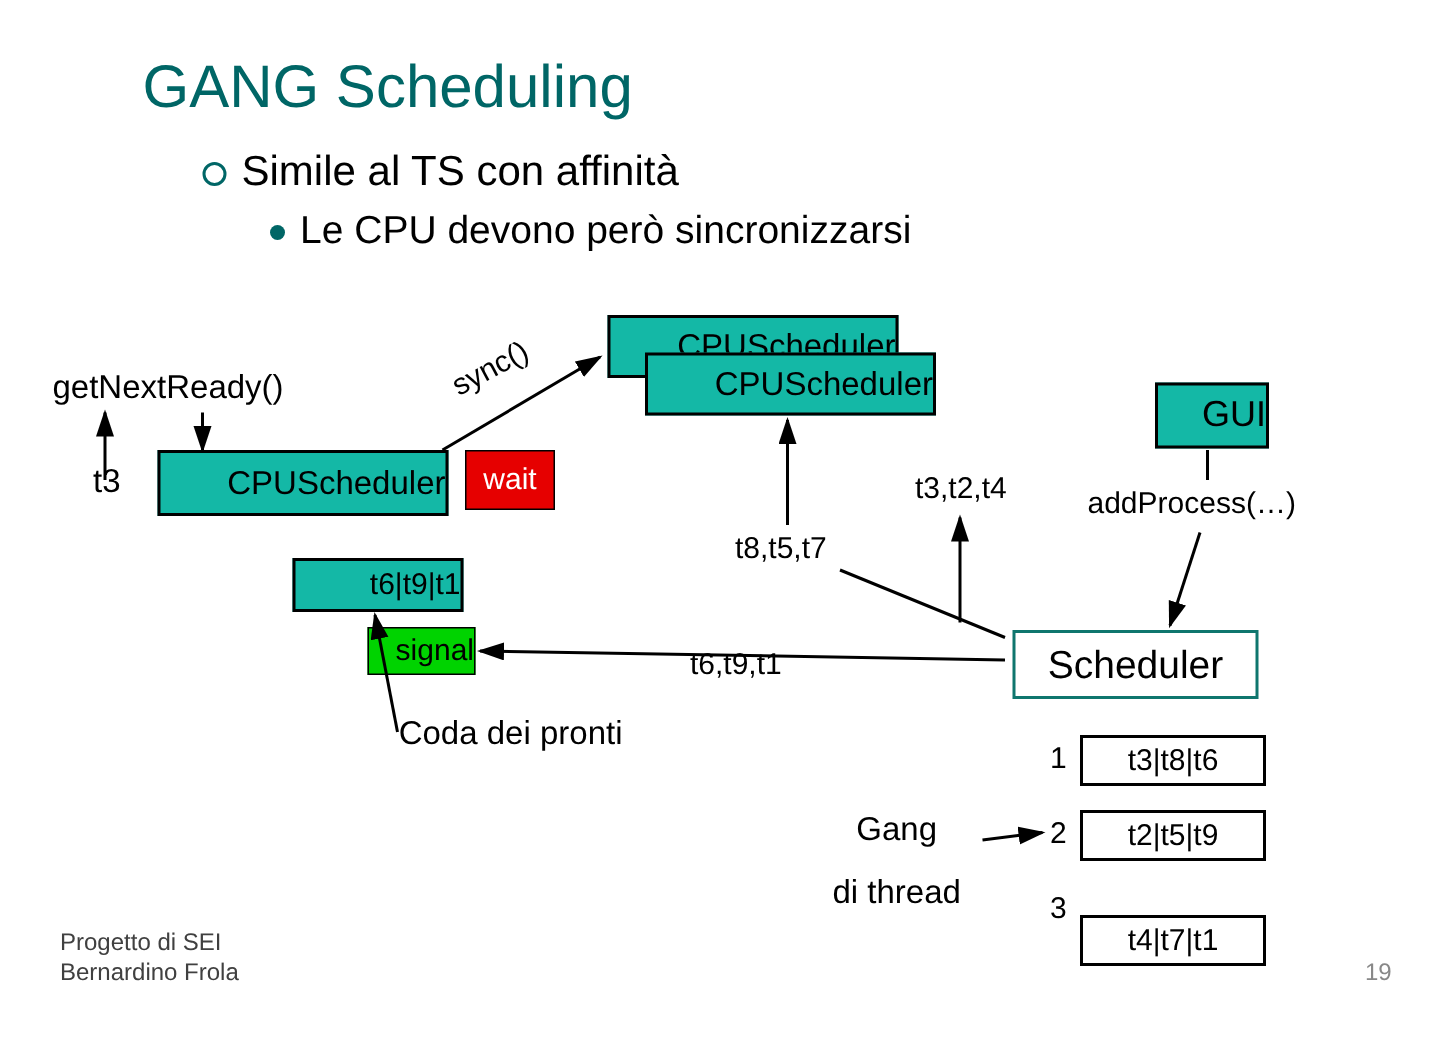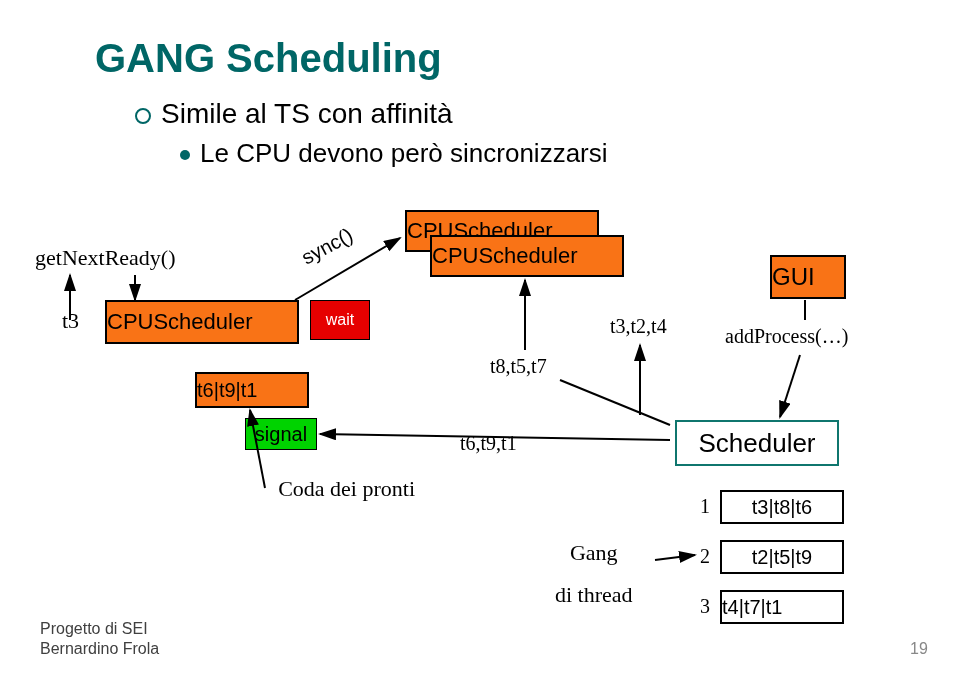--- a/index.html
+++ b/index.html
@@ -1,26 +1,26 @@
 <!DOCTYPE html>
 <html><head>
 <meta charset="utf-8">
 <style>
   html,body{margin:0;padding:0;width:960px;height:694px;background:#fff;font-family:"Segoe UI",Arial,sans-serif;overflow:hidden}
   .slide{position:relative;width:960px;height:694px;color:#000}
-  .title{color:#006666;font-size:40px;font-weight:700;position:absolute}
+  .title{color:#006666;font-size:40px;font-weight:400;position:absolute}
   .bullet{position:absolute;font-size:28px;color:#000}
   .ring-bullet{display:inline-block;width:12px;height:12px;border:2px solid #006666;border-radius:50%;background:#fff;margin-right:10px;vertical-align:middle}
   .solid-bullet{display:inline-block;width:10px;height:10px;border-radius:50%;background:#006666;margin-right:10px;vertical-align:middle}
-  .label{position:absolute;font-size:22px;font-family:Liberation Serif, serif}
+  .label{position:absolute;font-size:22px;font-family:Liberation Sans, sans-serif}
   .small{font-size:20px}
-  .box{position:absolute;border:2px solid #000;background:#f97316;text-align:left;font-size:22px}
+  .box{position:absolute;border:2px solid #000;background:#14b8a6;text-align:right;font-size:22px}
   .box span{display:block}
-  .redbox{position:absolute;background:#e60000;color:#fff;font-size:16px;text-align:center;border:1px solid #000}
-  .greenbox{position:absolute;background:#00d300;color:#000;font-size:20px;text-align:center;border:1px solid #000}
+  .redbox{position:absolute;background:#e60000;color:#fff;font-size:20px;text-align:center;border:1px solid #000}
+  .greenbox{position:absolute;background:#00d300;color:#000;font-size:20px;text-align:right;border:1px solid #000}
   .arrow-svg{position:absolute;left:0;top:0;pointer-events:none}
   .footer{position:absolute;font-size:16px;color:#404040}
   .pagenum{position:absolute;font-size:16px;color:#888}
   .schedbox{position:absolute;border:2px solid #0f766e;background:#fff;font-size:26px;text-align:center}
   .gangrow{position:absolute;border:2px solid #000;background:#fff;font-size:20px;letter-spacing:0}
   .curved{font-family:Arial,sans-serif}
 </style>
 </head>
 <body>
 <div class="slide">
@@ -87,21 +87,21 @@
 
 <div class="label" style="left:700px;top:495px;font-size:20px">1</div>
 <div class="gangrow" style="left:720px;top:490px;width:120px;height:30px;line-height:30px;text-align:center">
   <span>t3|t8|t6</span>
 </div>
 <div class="label" style="left:700px;top:545px;font-size:20px">2</div>
 <div class="gangrow" style="left:720px;top:540px;width:120px;height:30px;line-height:30px;text-align:center">
   <span>t2|t5|t9</span>
 </div>
 <div class="label" style="left:700px;top:595px;font-size:20px">3</div>
-<div class="gangrow" style="left:720px;top:590px;width:120px;height:30px;line-height:30px;text-align:left">
+<div class="gangrow" style="left:720px;top:610px;width:120px;height:30px;line-height:30px;text-align:center">
   <span>t4|t7|t1</span>
 </div>
 
 <div class="footer" style="left:40px;top:620px">Progetto di SEI</div>
 <div class="footer" style="left:40px;top:640px">Bernardino Frola</div>
 <div class="pagenum" style="left:910px;top:640px">19</div>
 
 <svg class="arrow-svg" width="960" height="694">
   <defs>
     <marker id="arrow" markerWidth="10" markerHeight="10" refX="8" refY="3" orient="auto" markerUnits="strokeWidth">

